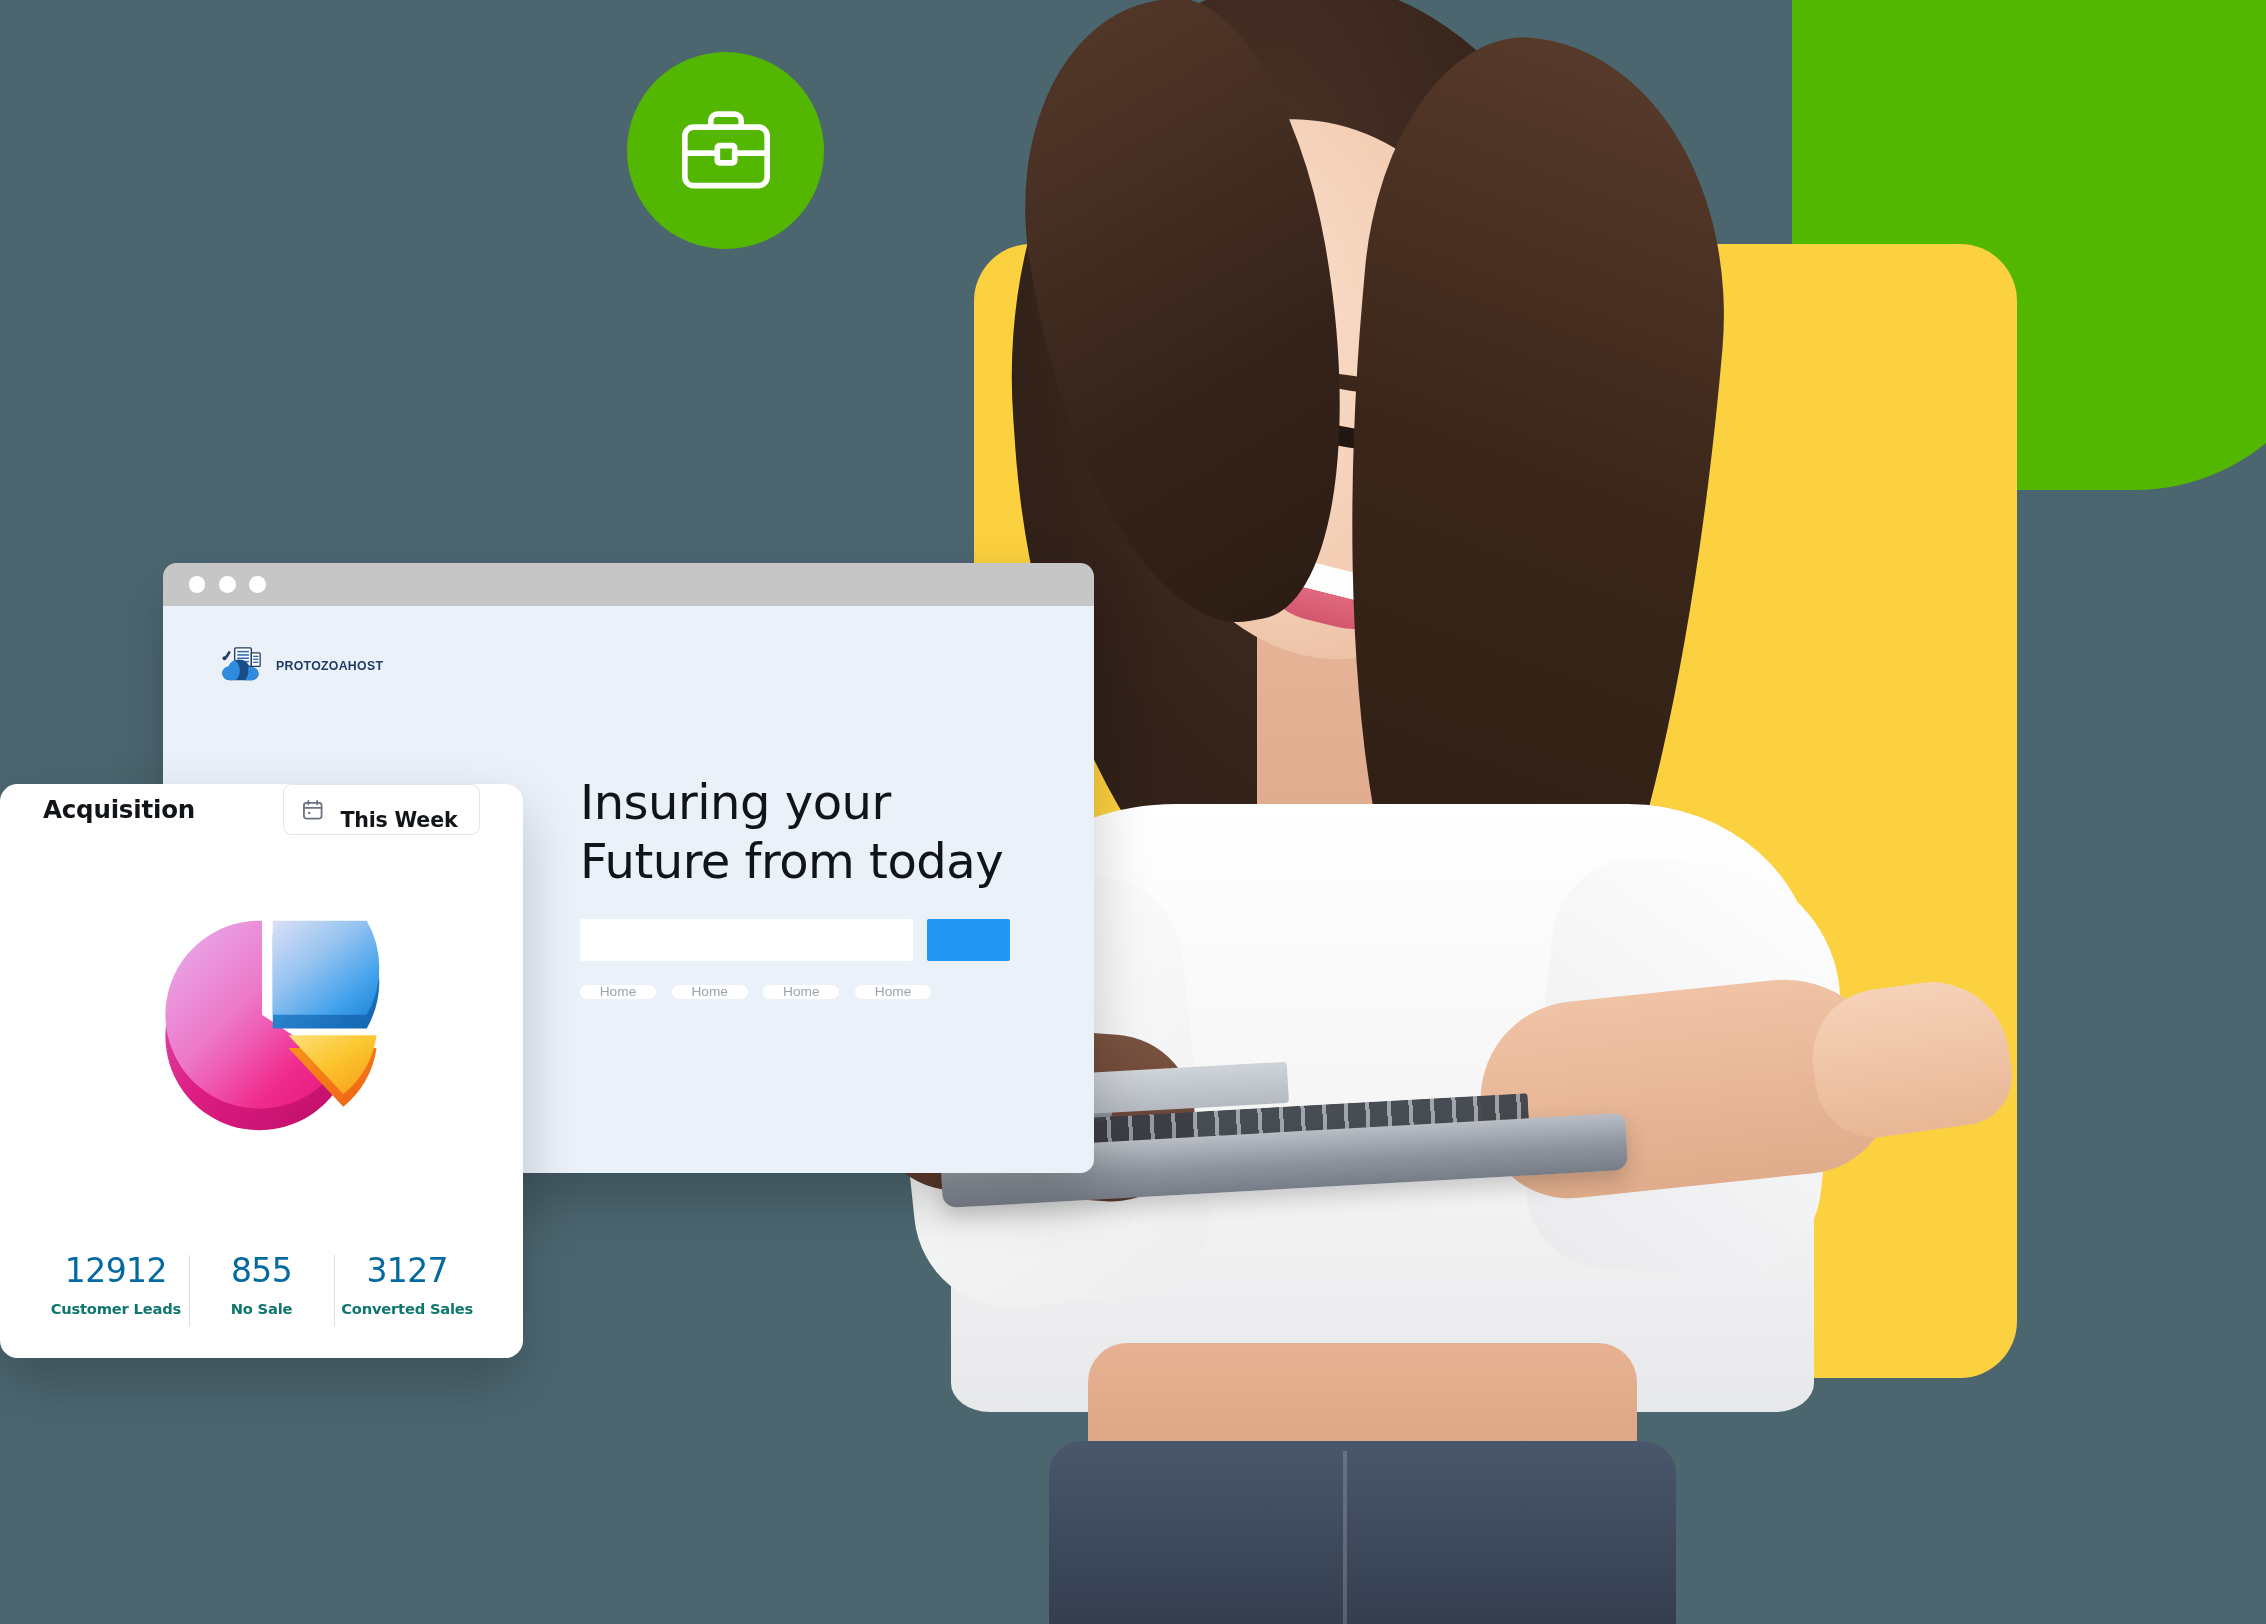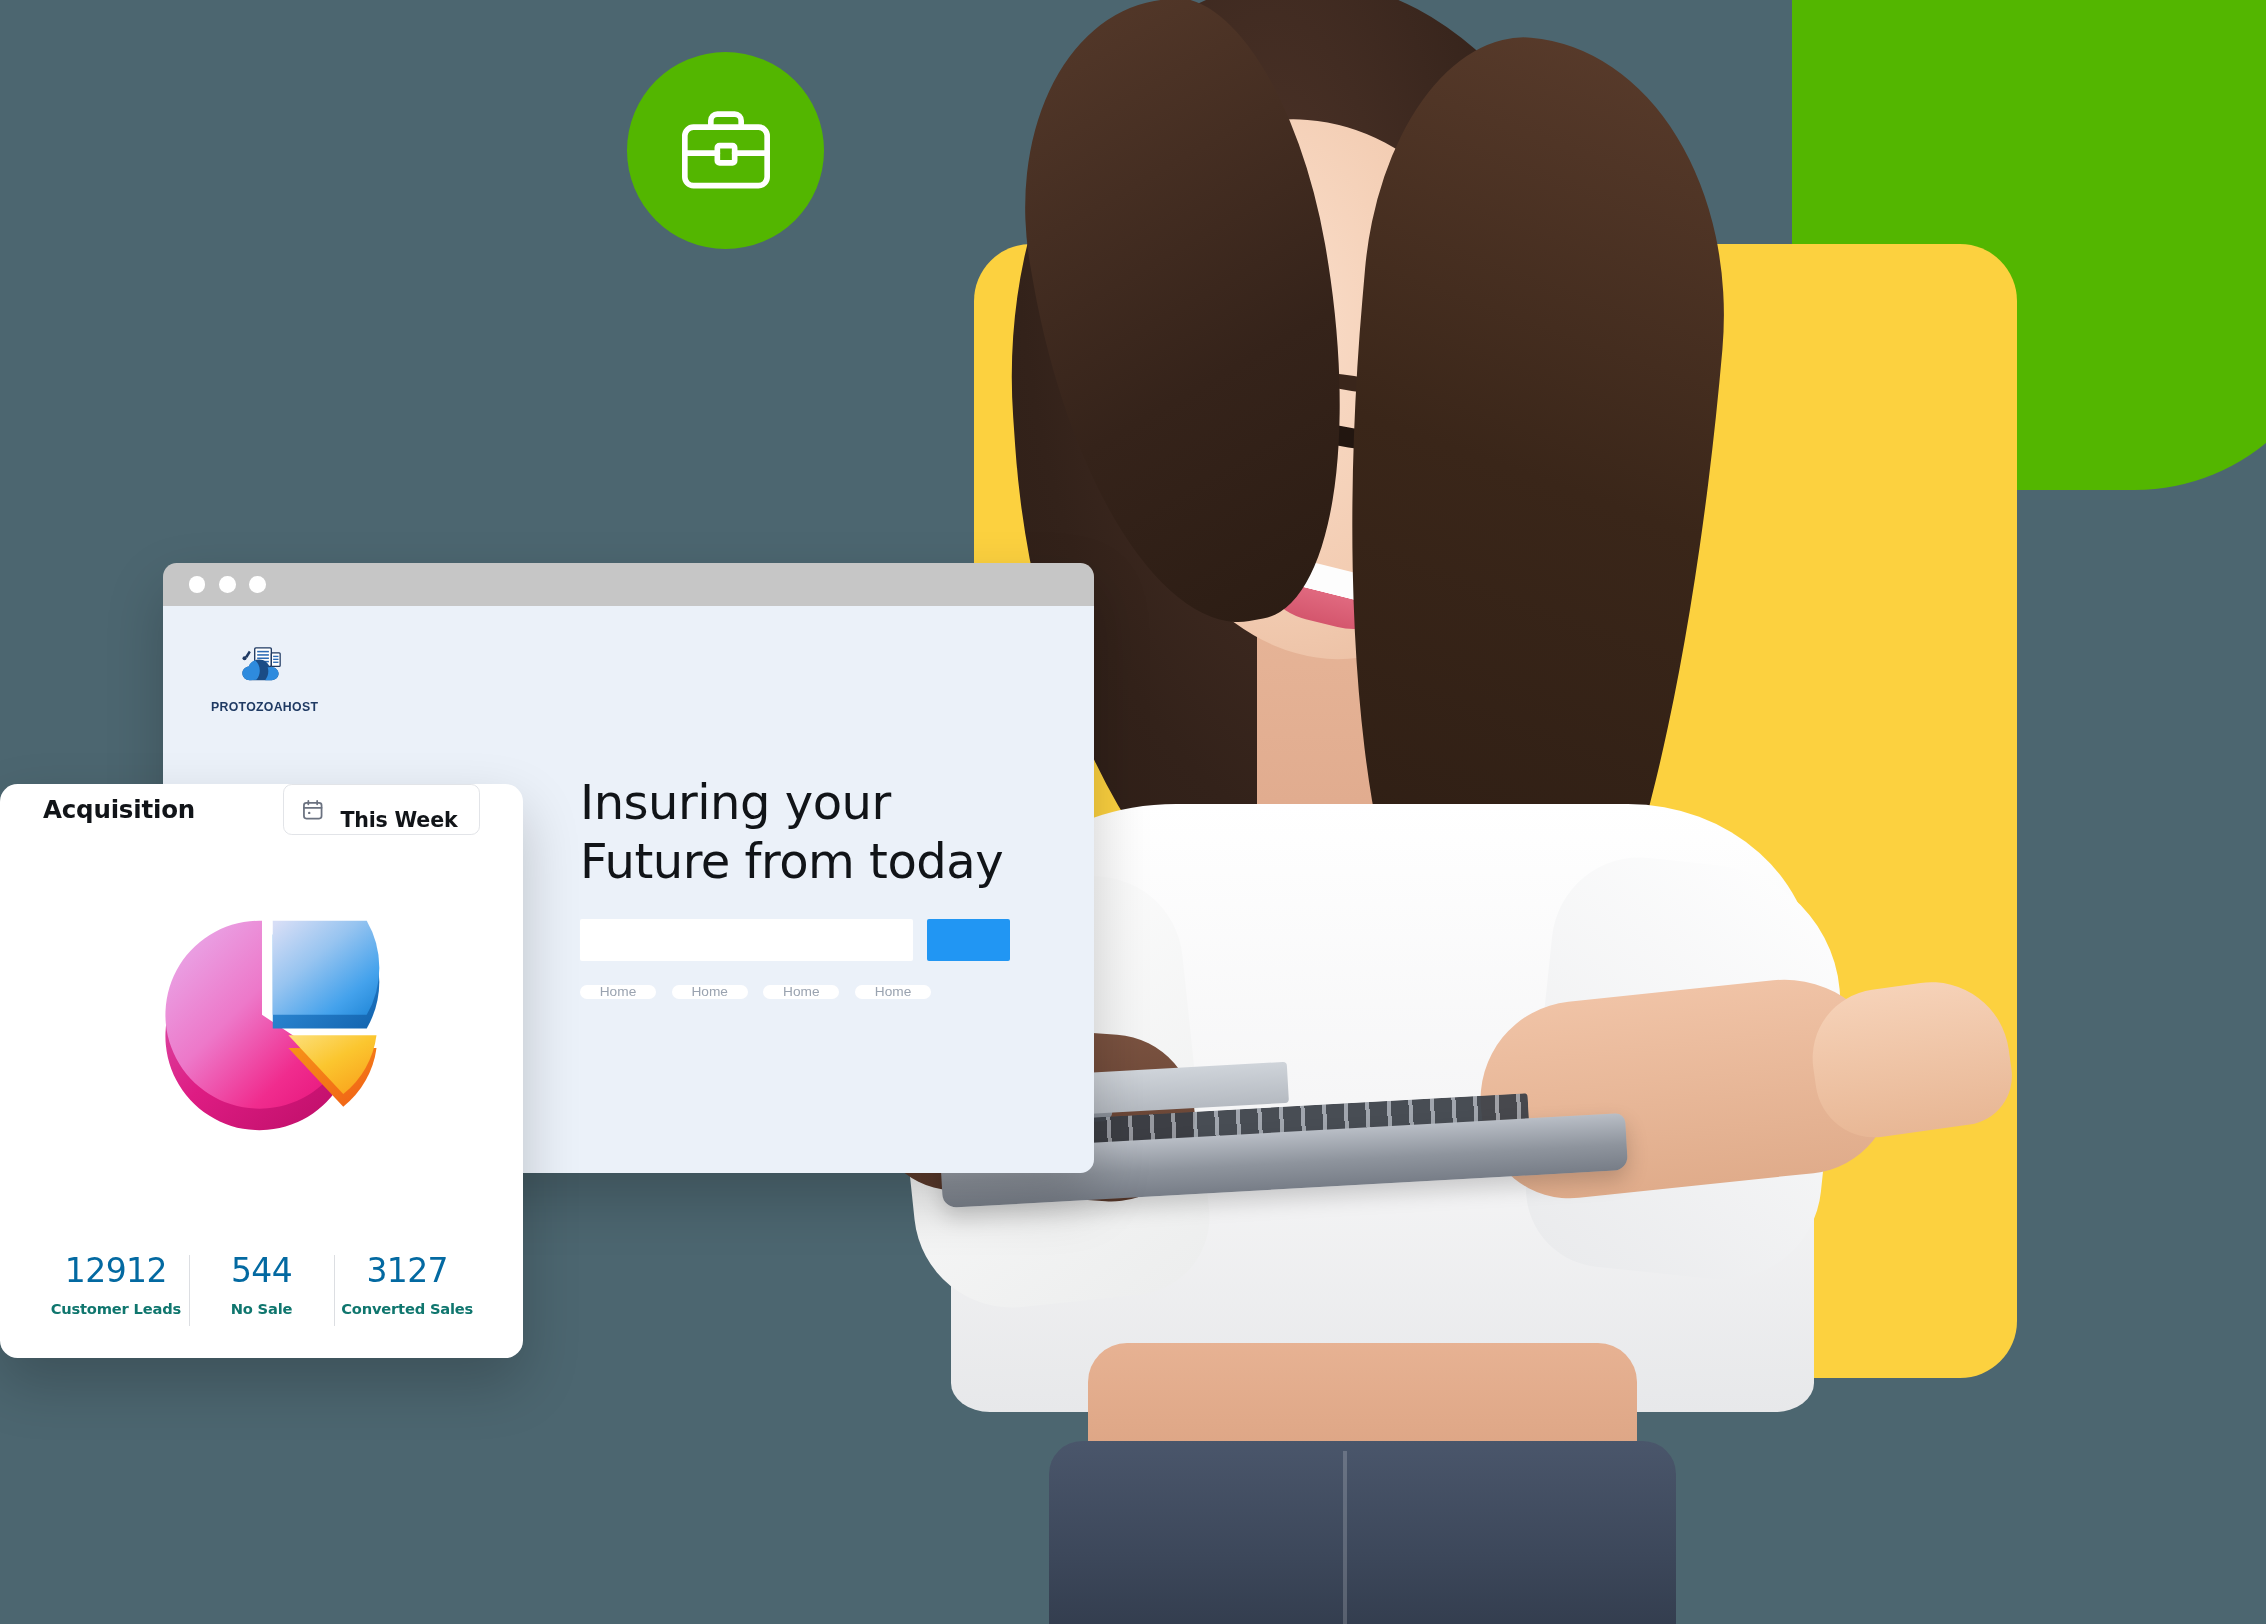--- a/index.html
+++ b/index.html
@@ -217,22 +217,22 @@
     padding-left: 25.5px;
     gap: 13.7px;
   }
   .dot { width: 16.7px; height: 16.7px; border-radius: 50%; background: #FFFFFF; }
   .browser-body {
     height: calc(100% - 43px);
     background: #EBF1F9;
     position: relative;
   }
   .site-logo {
-    position: absolute; left: 48px; top: 37px;
-    display: flex; flex-direction: column; align-items: center; gap: 12px;
+    position: absolute; left: 54px; top: 37px;
+    display: flex; align-items: center; gap: 4px;
   }
   .site-logo svg { width: 55px; height: 45px; display: block; }
   .site-logo-text {
     font-size: 12.3px; font-weight: 700; letter-spacing: 0.3px;
     color: #1F3A63;
     font-family: "Liberation Sans", sans-serif;
   }
   .hero {
     position: absolute; left: 417px; top: 167px; right: 39px;
   }
@@ -514,21 +514,21 @@
       <path d="M192 183 L282 183 A92 92 0 0 1 248 243 Z" fill="url(#gYellowTop)"></path>
     </svg>
   </div>
 
   <div class="acq-stats">
     <div class="stat">
       <div class="stat-value">12912</div>
       <div class="stat-label">Customer Leads</div>
     </div>
     <div class="stat">
-      <div class="stat-value">544</div>
+      <div class="stat-value">855</div>
       <div class="stat-label">No Sale</div>
     </div>
     <div class="stat">
       <div class="stat-value">3127</div>
       <div class="stat-label">Converted Sales</div>
     </div>
   </div>
 
 </div>
 

